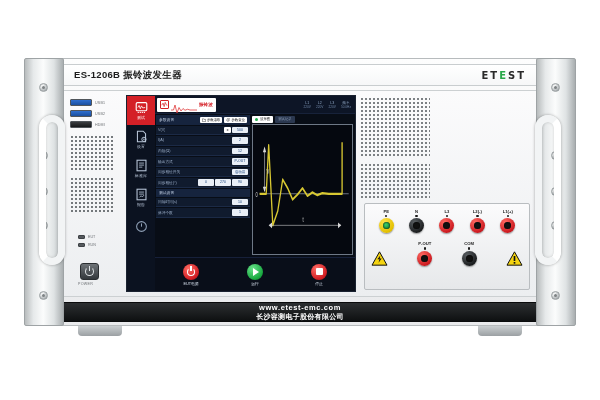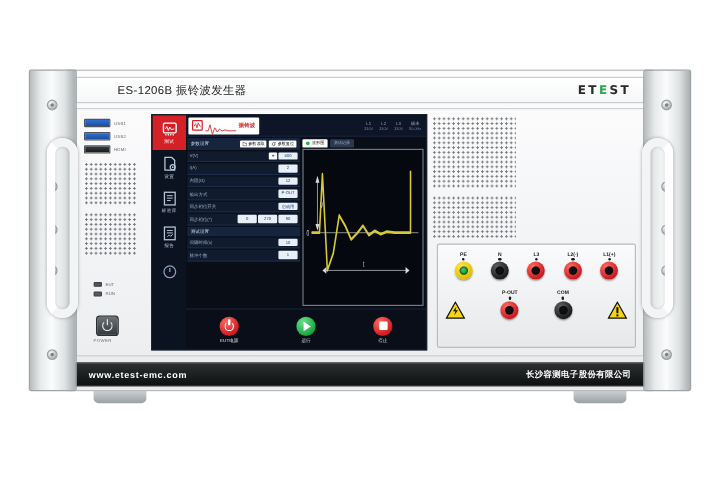--- a/index.html
+++ b/index.html
@@ -55,23 +55,22 @@
 
   
   #titlebar{
     position:absolute; left:6px; right:6px; top:5px; height:22px;
     background:linear-gradient(180deg,#ffffff,#f6f7f8);
     border:1px solid #c9cdcf;
     display:flex; align-items:center; justify-content:space-between;
     padding:0 10px;
   }
   #model-title{
-    font-size:9.5px; font-weight:normal; color:#1c1c1c; letter-spacing:.3px;
+    font-size:9.5px; font-weight:bold; color:#1c1c1c; letter-spacing:.3px;
     white-space:nowrap;
-    margin-left:24px;
   }
   #brand-logo{
     font-size:10px; font-weight:bold; letter-spacing:2px; color:#2a2a2a;
     font-family:"DejaVu Sans",sans-serif;
   }
   #brand-logo .g{ color:#2aa84a; }
 
   
   #panel{
     position:absolute; left:6px; right:6px; top:31px; bottom:28px;
@@ -268,20 +267,21 @@
   .warn{ width:17px; height:15px; }
   .warn svg{ width:17px; height:15px; display:block; }
 
   
   #footer{
     position:absolute; left:6px; right:6px; bottom:3px; height:20px;
     background:linear-gradient(180deg,#2c2f31,#0e1011);
     border:1px solid #0a0b0c;
     display:flex; align-items:center; justify-content:space-between;
     padding:0 10px;
+    flex-direction:column;
   }
   #site{ color:#fff; font-size:7.5px; font-weight:bold; letter-spacing:.6px; }
   #company{ color:#fff; font-size:7px; font-weight:bold; letter-spacing:.3px; }
 
   
   .foot{
     position:absolute; bottom:-10px; width:44px; height:11px;
     background:linear-gradient(180deg,#cfd3d5,#9ba0a3);
     border-radius:0 0 4px 4px; z-index:1;
   }

